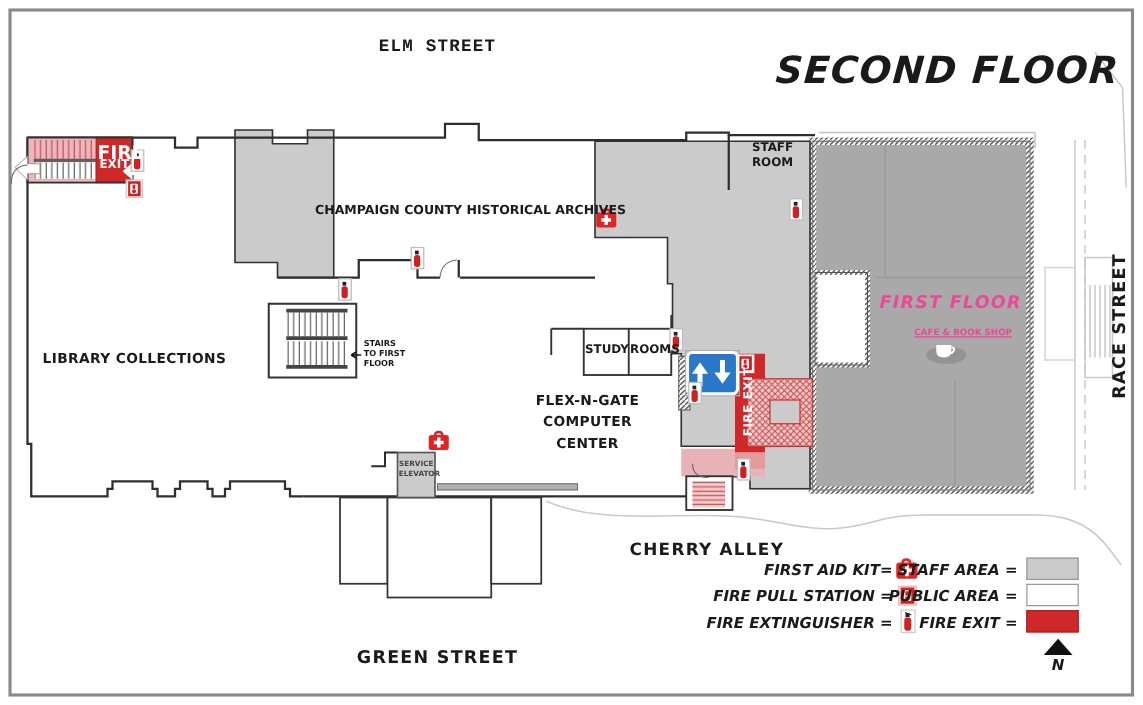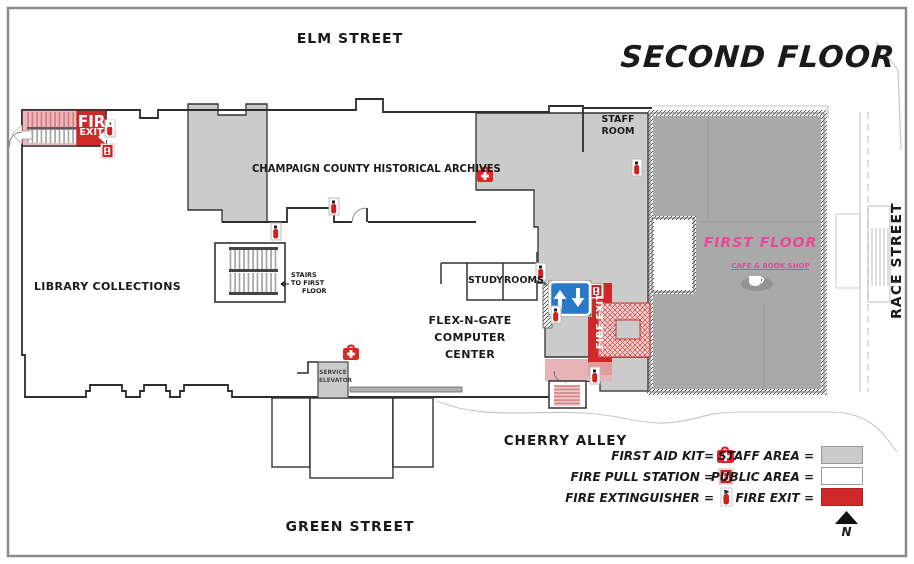--- a/index.html
+++ b/index.html
@@ -252,40 +252,40 @@
   <g transform="translate(721,488)">
     <rect width="11" height="18" fill="#fff" stroke="#ccc"></rect>
         <rect x="3.4" y="2.5" width="3.2" height="3.2" fill="#222"></rect>
         <path d="M3,2 L8,4" stroke="#222" stroke-width="1"></path>
         <rect x="2.4" y="6" width="5.6" height="10.5" rx="2.4" fill="#d02020"></rect>
   </g>
   <polygon points="835,524 846.5,511 858,524" fill="#111"></polygon>
 
 </svg>
 
-<div class="lbl street ctr" style="left:248px;top:31px;width:204px;">ELM STREET</div>
+<div class="lbl street ctr" style="left:248px;top:31px;width:204px;font-family:Liberation Mono, monospace;">ELM STREET</div>
 <div class="lbl title ctr" style="left:608px;top:40px;width:300px;">SECOND FLOOR</div>
 <div class="lbl street ctr vtext" style="left:817px;top:253px;width:160px;">RACE STREET</div>
 <div class="lbl street ctr" style="left:248px;top:519px;width:204px;">GREEN STREET</div>
 <div class="lbl street ctr" style="left:488px;top:433px;width:155px;font-size:13.5px;">CHERRY ALLEY</div>
 
 <div class="lbl room ctr" style="left:25px;top:249px;width:165px;margin-top:32px;">LIBRARY COLLECTIONS</div>
 <div class="lbl ctr" style="left:252px;top:163px;width:240px;font-size:10px;">CHAMPAIGN COUNTY HISTORICAL ARCHIVES</div>
 <div class="lbl room-s ctr" style="left:589px;top:114px;width:58px;">STAFF</div>
 <div class="lbl room-s ctr" style="left:589px;top:126px;width:58px;">ROOM</div>
 <div class="lbl room-s ctr" style="left:468px;top:275px;width:34px;">STUDY</div>
 <div class="lbl room-s ctr" style="left:504px;top:275px;width:32px;">ROOMS</div>
 <div class="lbl room ctr" style="left:400px;top:315px;width:140px;">FLEX-N-GATE</div>
 <div class="lbl room ctr" style="left:400px;top:332px;width:140px;">COMPUTER</div>
 <div class="lbl room ctr" style="left:400px;top:349px;width:140px;">CENTER</div>
 <div class="lbl ghost ctr" style="left:688px;top:235px;width:145px;font-size:14px;font-style:italic;letter-spacing:1px;">FIRST FLOOR</div>
 <div class="lbl ghost ctr" style="left:708px;top:263px;width:125px;font-size:7px;text-decoration:underline;">CAFE &amp; BOOK SHOP</div>
 <div class="lbl tiny" style="left:291px;top:272px;width:40px;">STAIRS</div>
 <div class="lbl tiny" style="left:291px;top:280px;width:40px;">TO FIRST</div>
-<div class="lbl tiny" style="left:302px;top:288px;width:40px;">FLOOR</div>
+<div class="lbl tiny" style="left:291px;top:288px;width:40px;">FLOOR</div>
 <div class="lbl ctr" style="left:319px;top:369px;width:28px;font-size:5.8px;color:#444;">SERVICE</div>
 <div class="lbl ctr" style="left:319px;top:377px;width:28px;font-size:5.8px;color:#444;">ELEVATOR</div>
 <div class="lbl white ctr" style="left:78px;top:114px;width:27px;font-size:15px;">FIRE</div>
 <div class="lbl white ctr" style="left:78px;top:127px;width:27px;font-size:9.5px;">EXIT</div>
 <div class="lbl white ctr vtext" style="left:565px;top:316px;width:70px;font-size:9.5px;letter-spacing:.5px;">FIRE EXIT</div>
 
 <div class="lbl legend" style="left:540px;top:450px;width:174px;">FIRST AID KIT=</div>
 <div class="lbl legend" style="left:540px;top:471px;width:174px;">FIRE PULL STATION =</div>
 <div class="lbl legend" style="left:540px;top:492px;width:174px;">FIRE EXTINGUISHER =</div>
 <div class="lbl legend" style="left:690px;top:450px;width:124px;font-style:italic;">STAFF AREA =</div>

